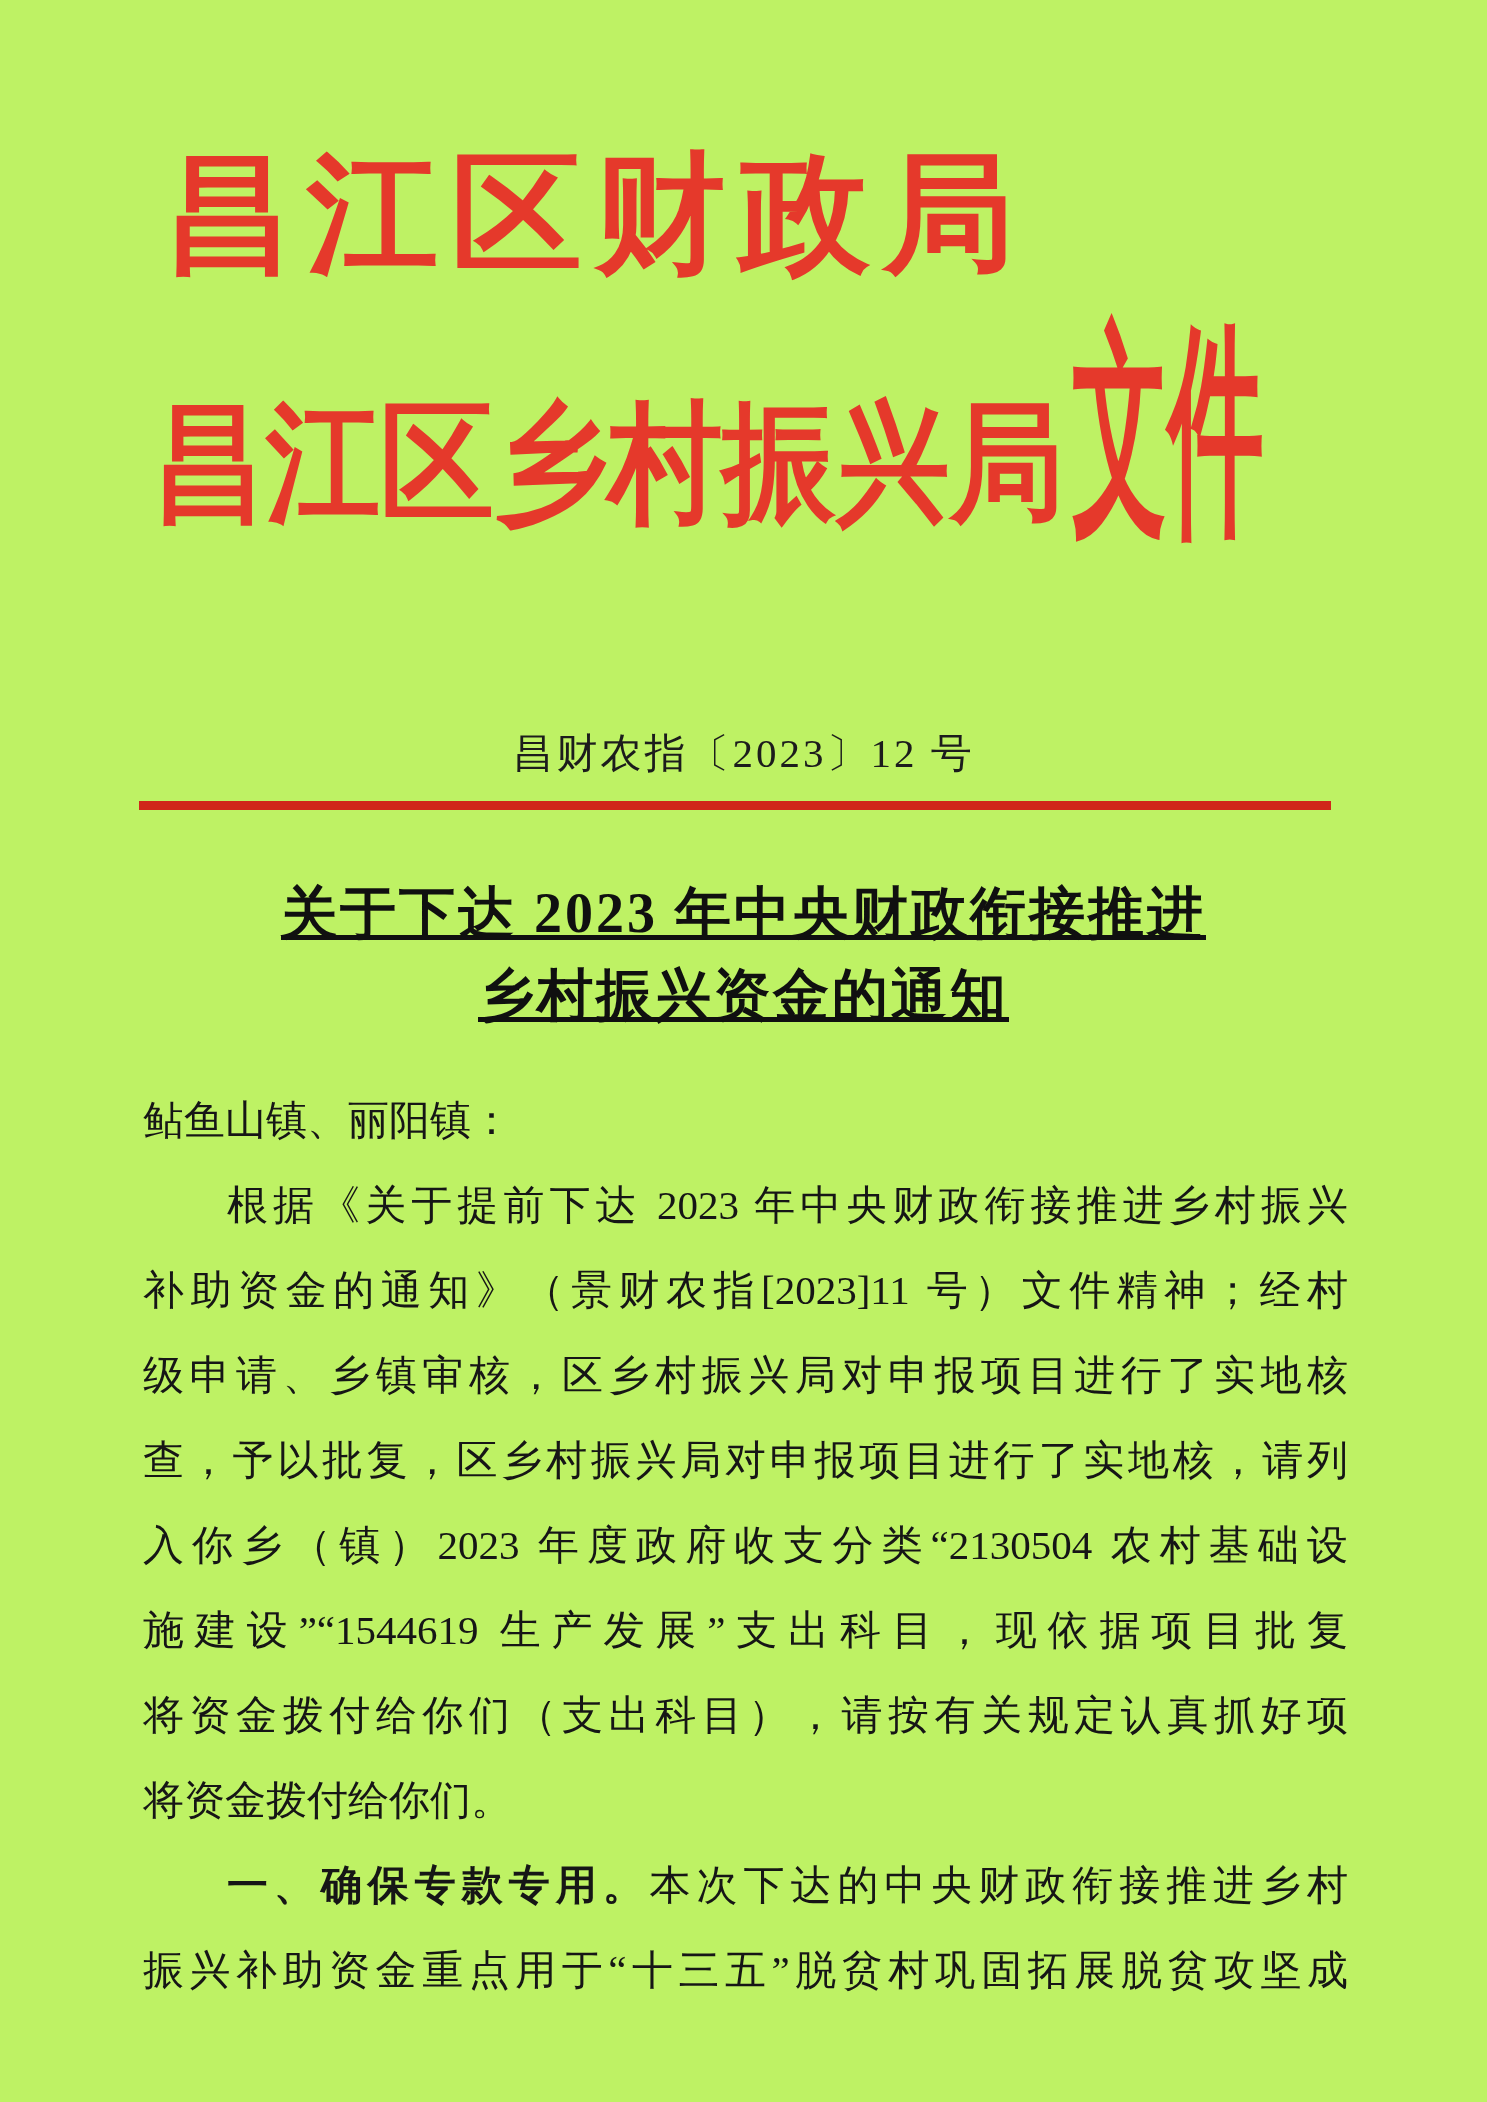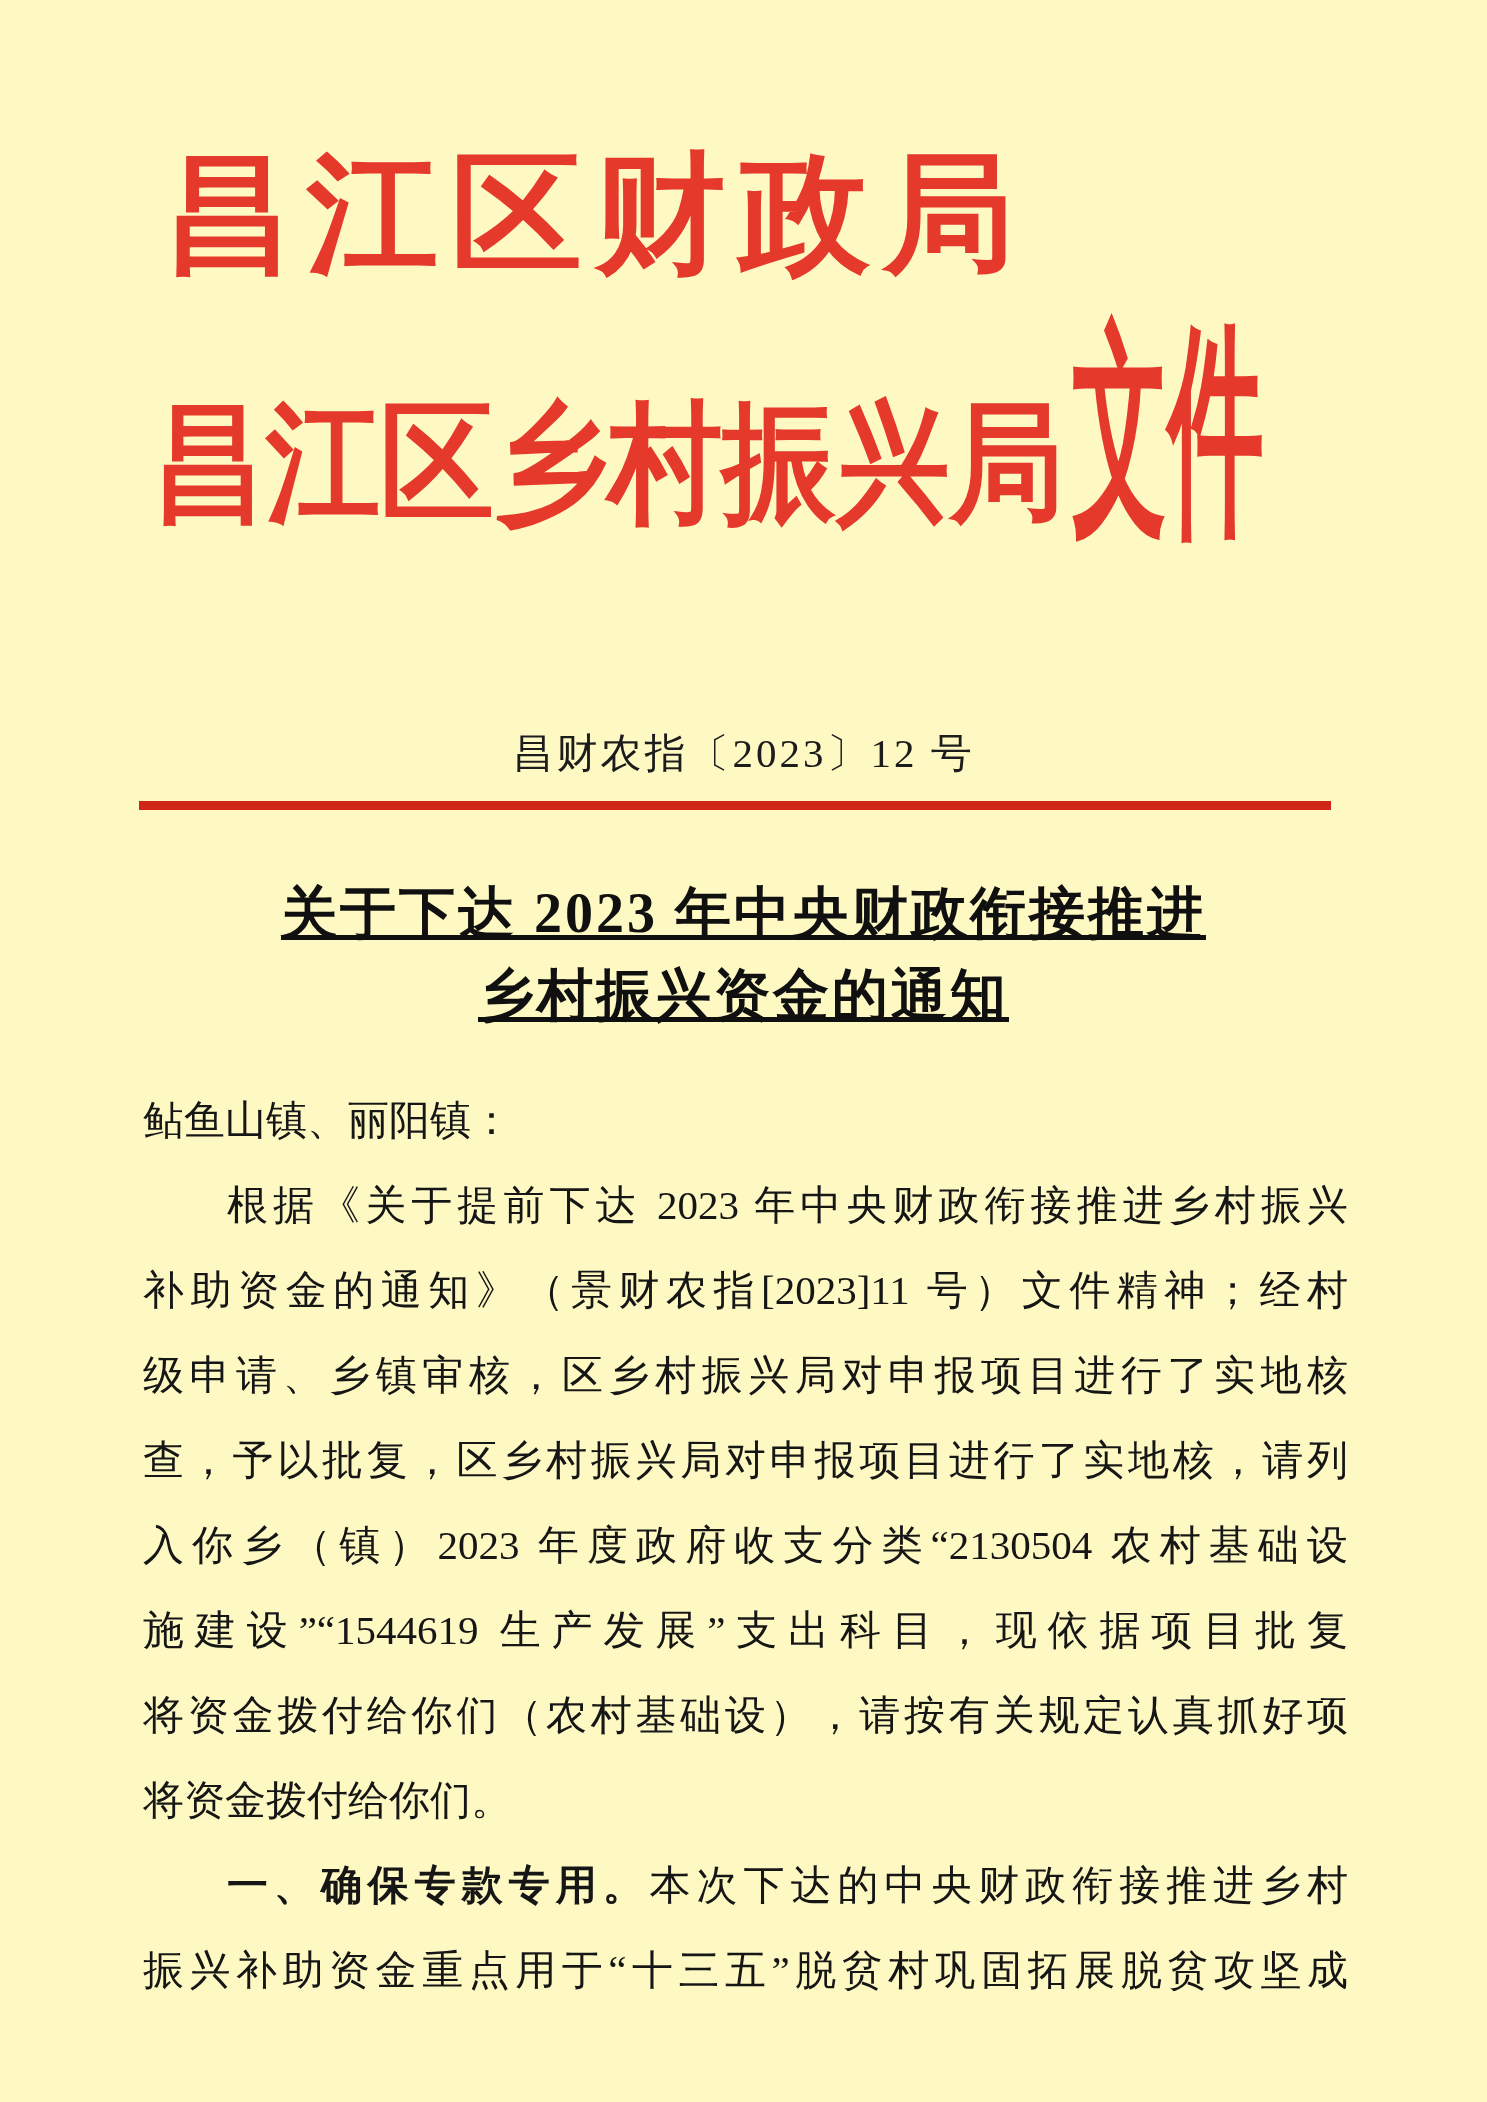--- a/index.html
+++ b/index.html
@@ -4,21 +4,21 @@
 <style>
   * { margin: 0; padding: 0; box-sizing: border-box; }
   html, body { background: #e8e8e8; }
   body { font-family: "Liberation Serif", "DejaVu Serif", serif; }
 
   .page {
     position: relative;
     width: 1487px;
     height: 2102px;
     margin: 0 auto;
-    background: #fef9c3;
+    background: #bef264;
     overflow: hidden;
     color: #141414;
   }
 
   
   .letterhead {
     position: absolute;
     top: 0; left: 0; right: 0;
     height: 700px;
   }
@@ -140,21 +140,21 @@
 
   <div class="body-block">
     <div class="line natural">鲇鱼山镇、丽阳镇：</div>
 
     <div class="line indent">根据《关于提前下达 2023 年中央财政衔接推进乡村振兴</div>
     <div class="line">补助资金的通知》（景财农指[2023]11 号）文件精神；经村</div>
     <div class="line">级申请、乡镇审核，区乡村振兴局对申报项目进行了实地核</div>
     <div class="line">查，予以批复，区乡村振兴局对申报项目进行了实地核，请列</div>
     <div class="line">入你乡（镇）2023 年度政府收支分类“2130504 农村基础设</div>
     <div class="line">施建设”“1544619 生产发展”支出科目，现依据项目批复</div>
-    <div class="line">将资金拨付给你们（农村基础设），请按有关规定认真抓好项</div>
+    <div class="line">将资金拨付给你们（支出科目），请按有关规定认真抓好项</div>
     <div class="line natural">将资金拨付给你们。</div>
 
     <div class="line indent">
       <span class="bold-lead">一、确保专款专用。</span><span>本次下达的中央财政衔接推进乡村</span>
     </div>
     <div class="line">振兴补助资金重点用于“十三五”脱贫村巩固拓展脱贫攻坚成</div>
   </div>
 
 </div>
 

